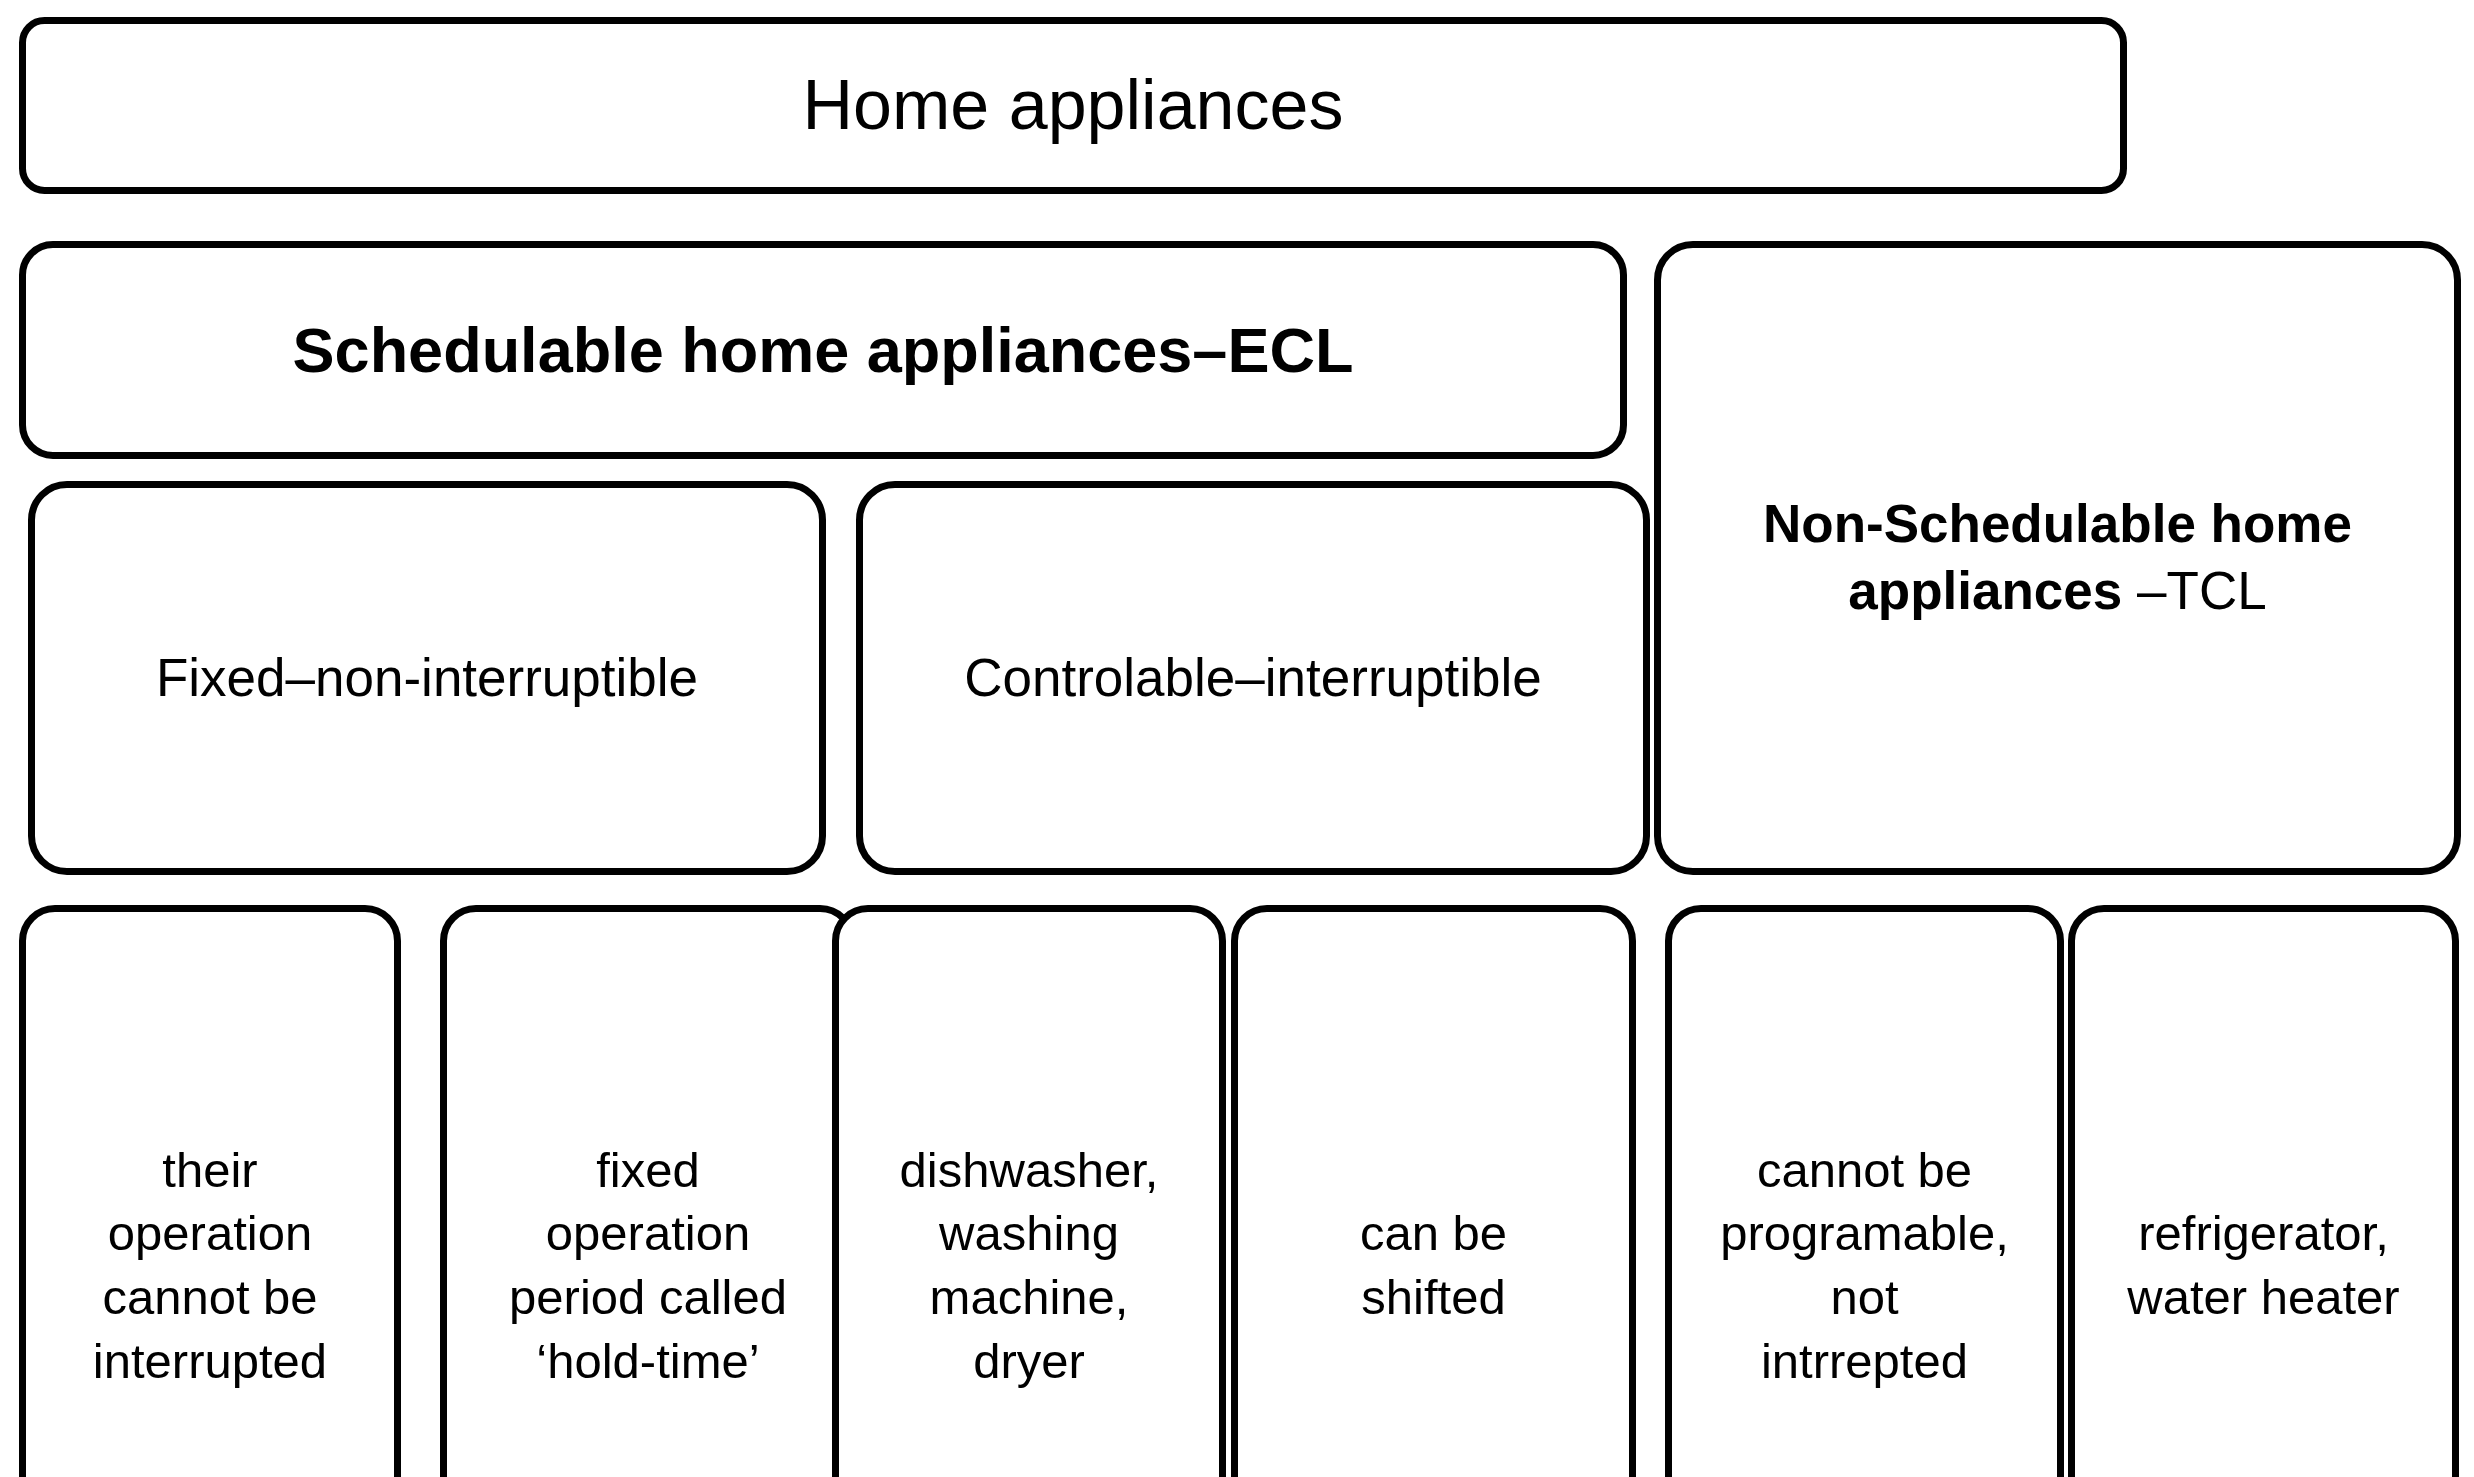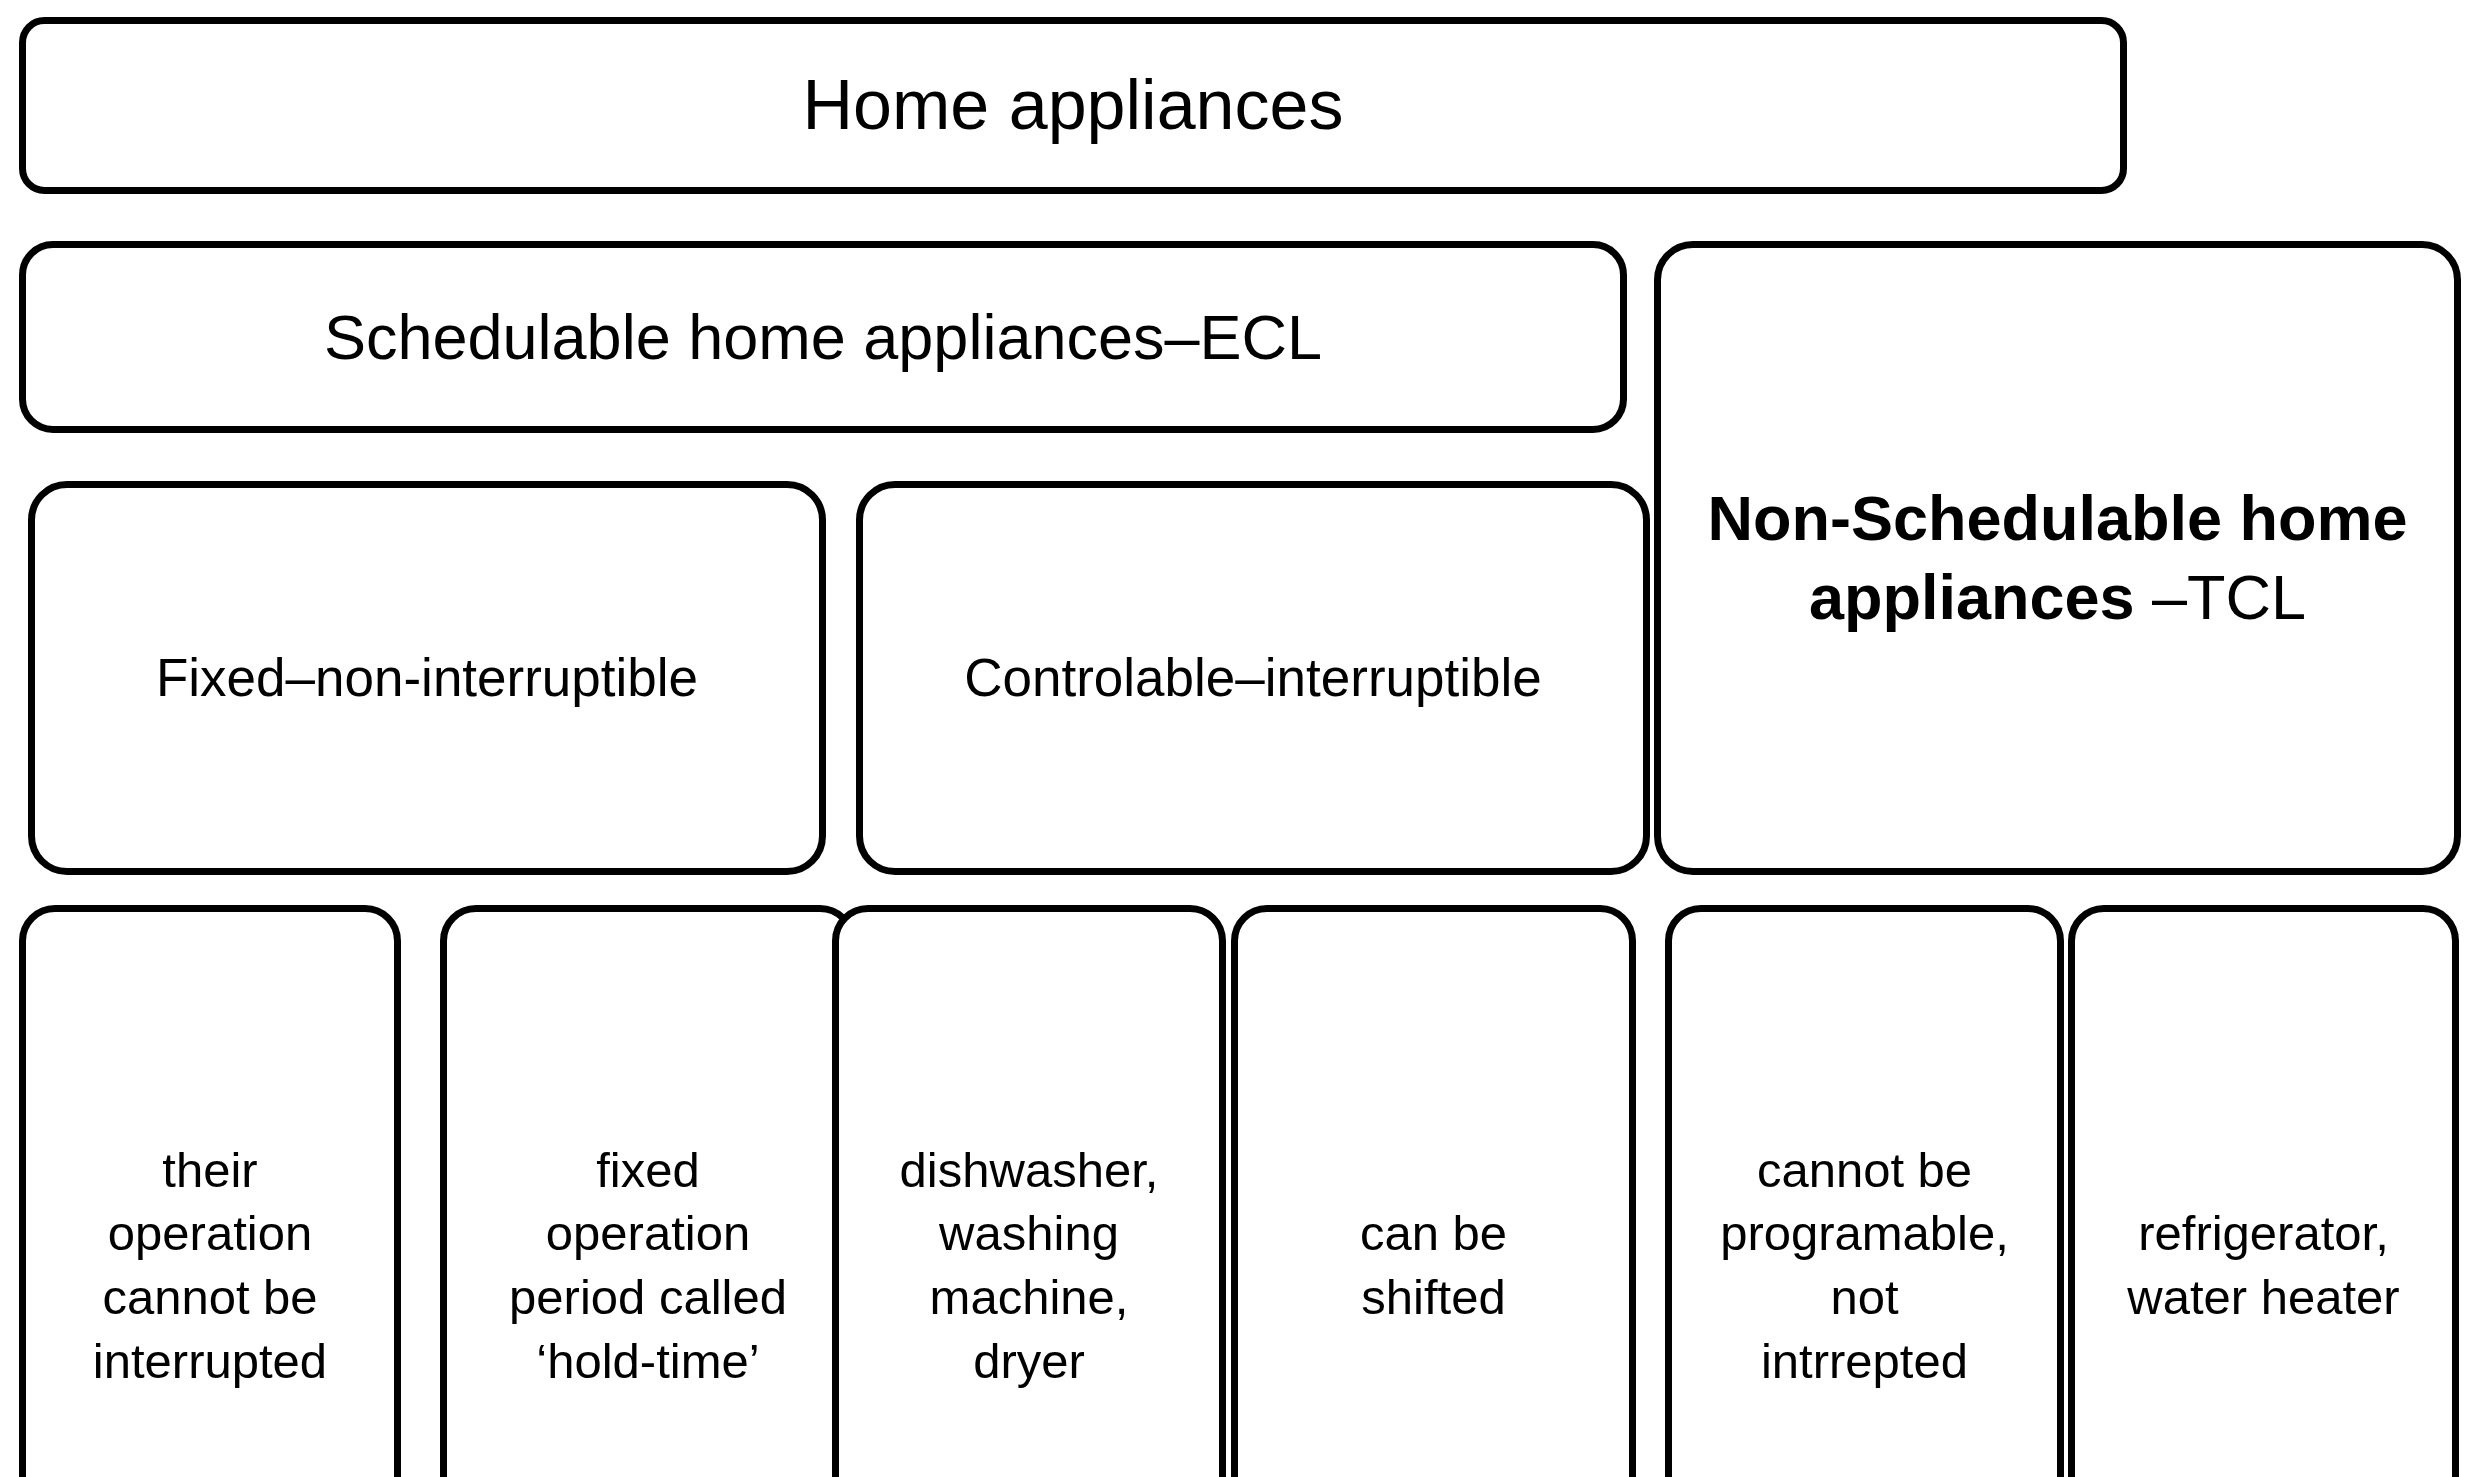--- a/index.html
+++ b/index.html
@@ -47,32 +47,32 @@
     border-radius: 25.5px;
     font-size: 70px;
     font-weight: 400;
   }
 
   
   #n-ecl {
     left: 19px;
     top: 241px;
     width: 1608px;
-    height: 192px;
+    height: 218px;
     border-radius: 34px;
     font-size: 63px;
-    font-weight: normal;
+    font-weight: bold;
   }
   #n-tcl {
     left: 1654px;
     top: 241px;
     width: 807px;
     height: 634px;
     border-radius: 39px;
-    font-size: 63px;
+    font-size: 53px;
     font-weight: bold;
     line-height: 1.26;
     padding-left: 34px;
     padding-right: 34px;
   }
   #n-tcl .light {
     font-weight: 400;
   }
 
   

